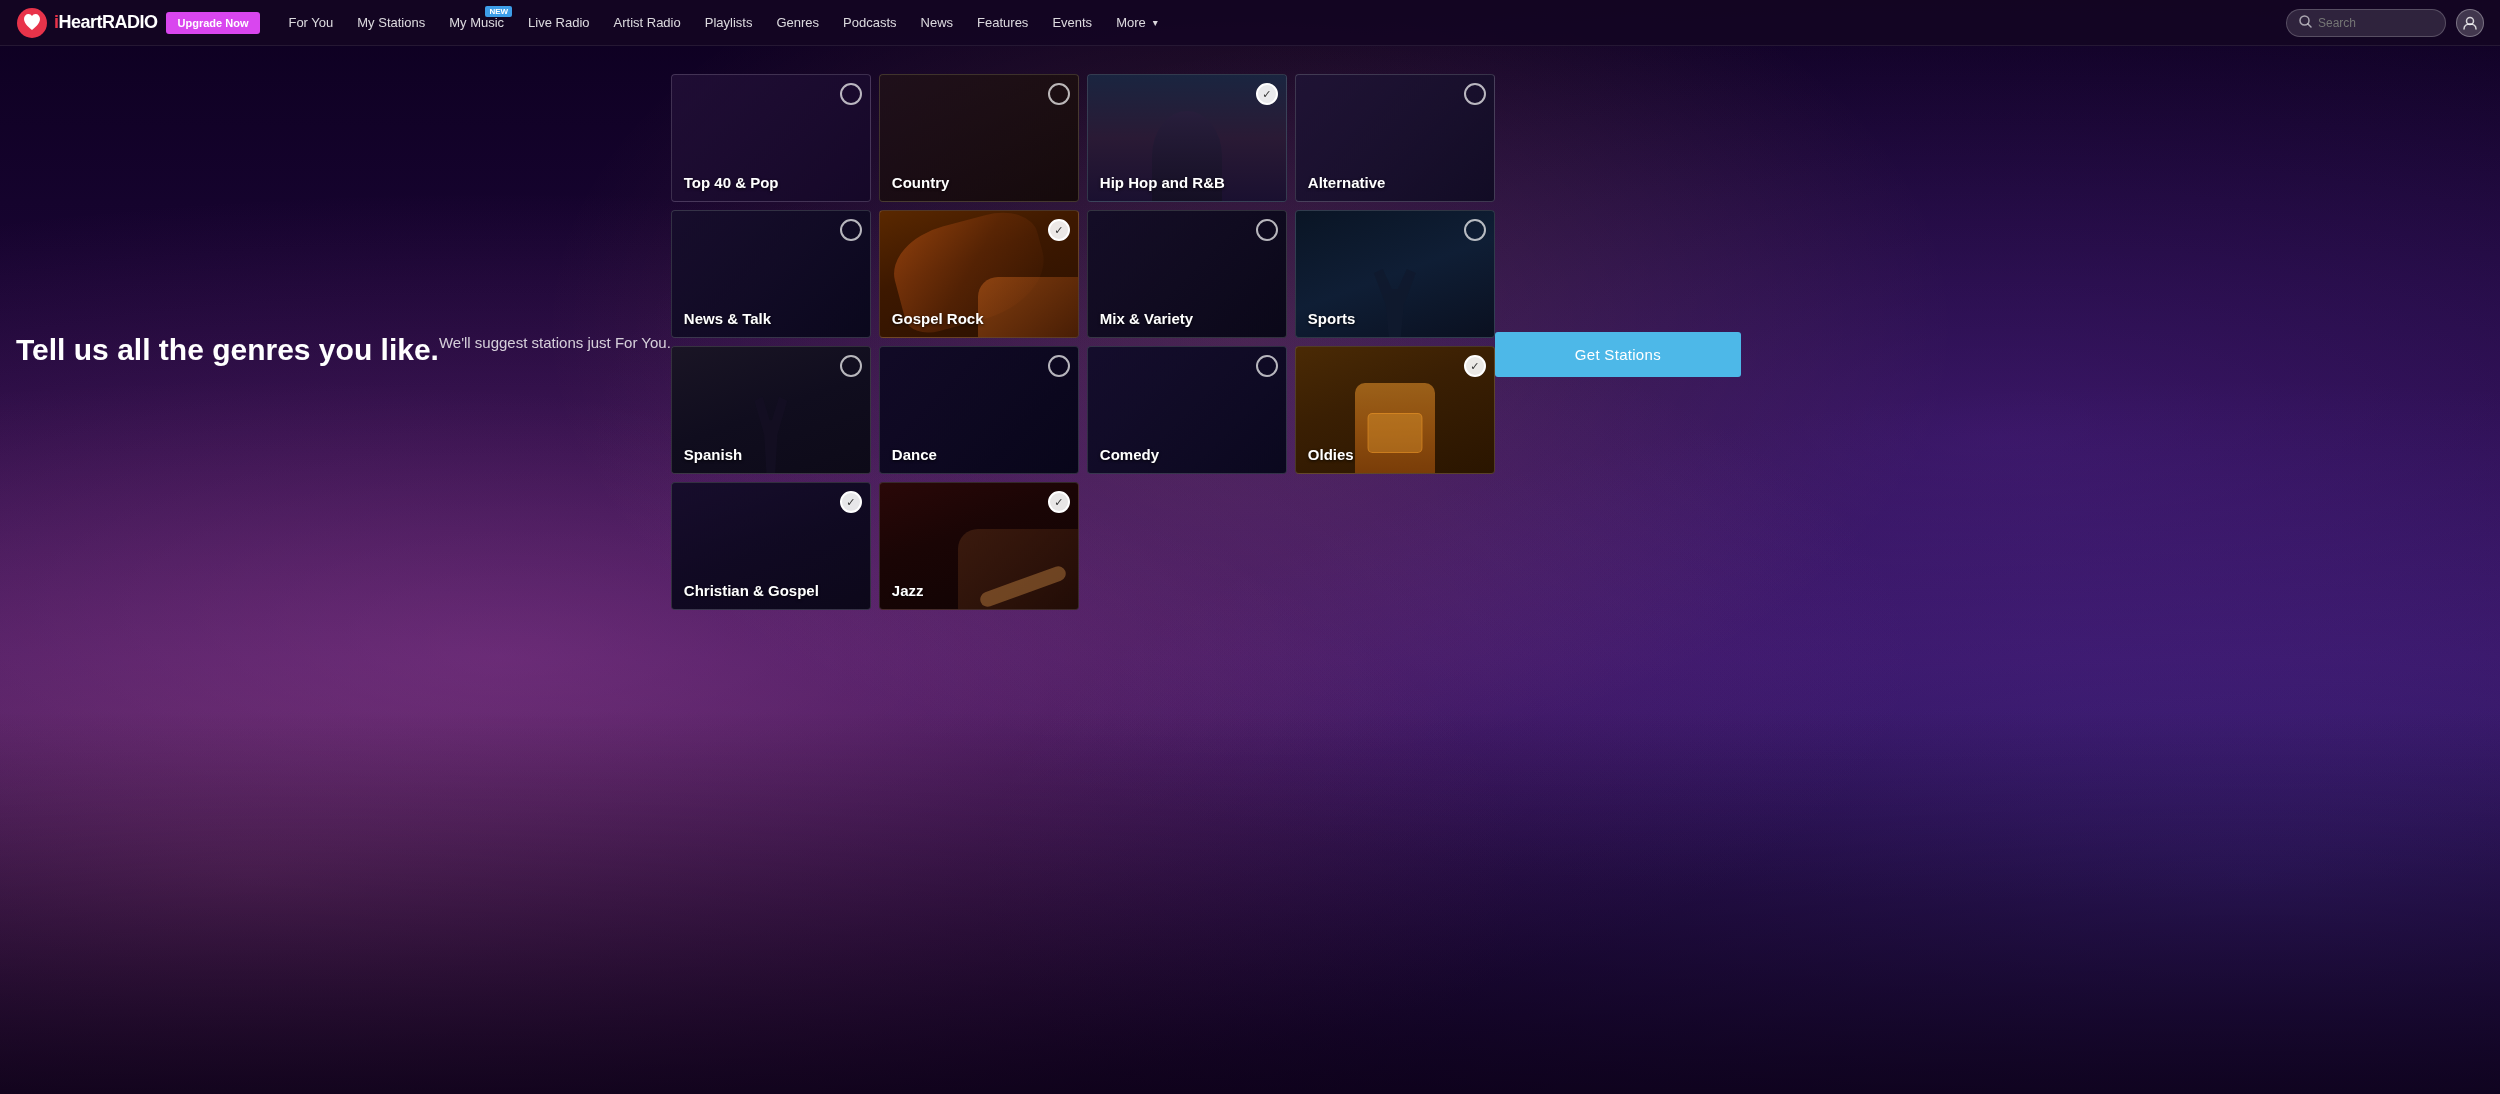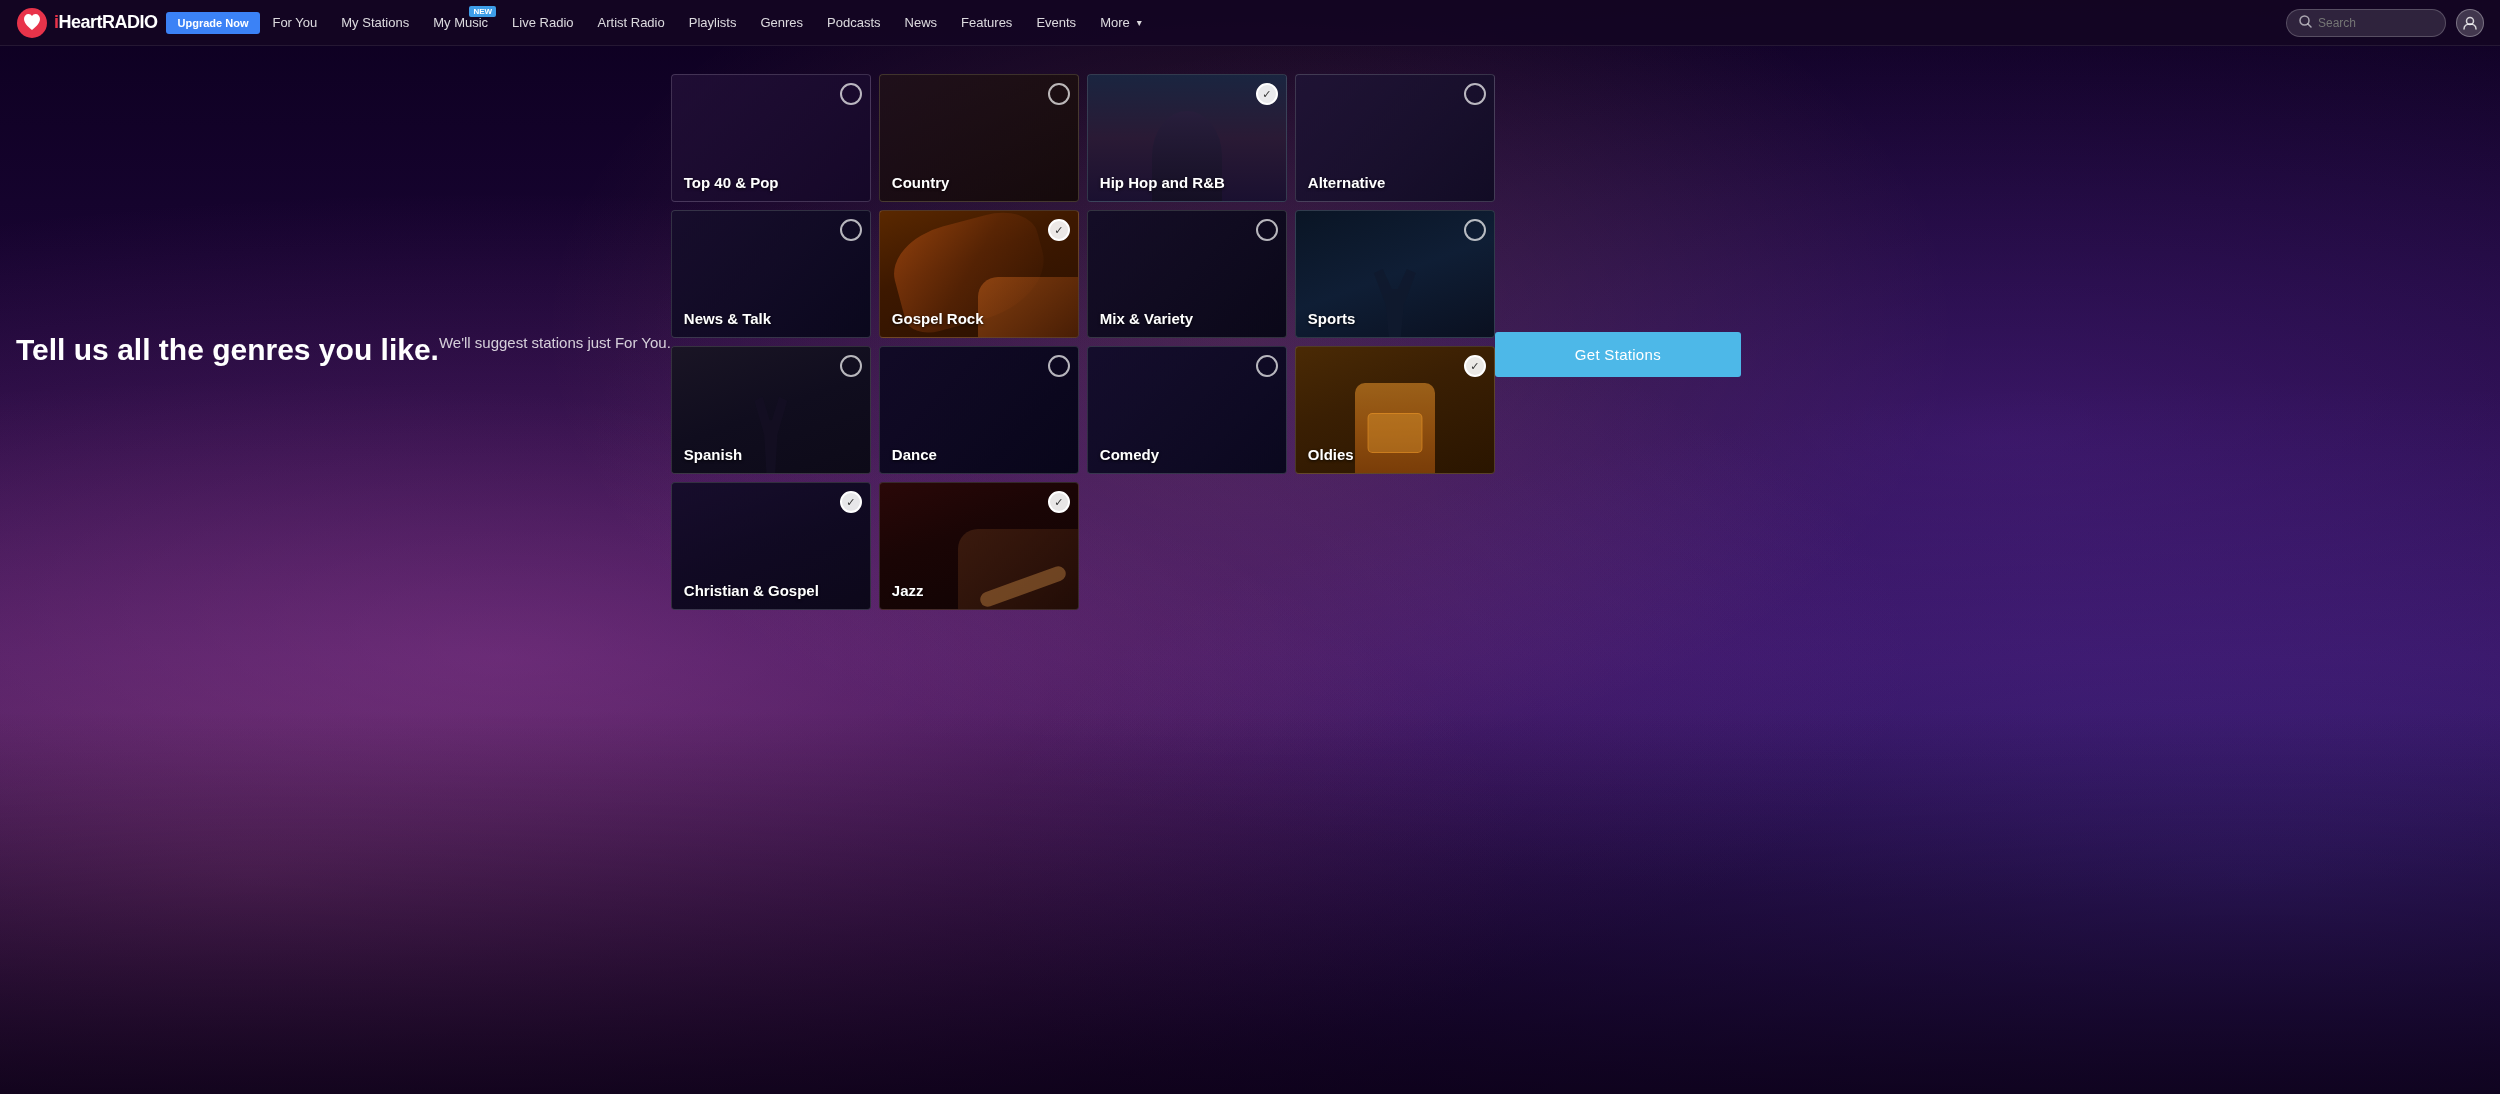--- a/index.html
+++ b/index.html
@@ -72,28 +72,29 @@
     }
 
     .logo-text {
       font-size: 18px;
       font-weight: 700;
       color: white;
       letter-spacing: -0.5px;
     }
 
     .upgrade-btn {
-      background: #3b82f6;
+      background: #d946ef;
       color: white;
       border: none;
       border-radius: 3px;
       padding: 5px 12px;
       font-size: 11px;
       font-weight: 600;
       cursor: pointer;
+      margin-right: 16px;
       white-space: nowrap;
     }
 
     .nav-links {
       display: flex;
       align-items: center;
       gap: 0;
       flex: 1;
     }
 

